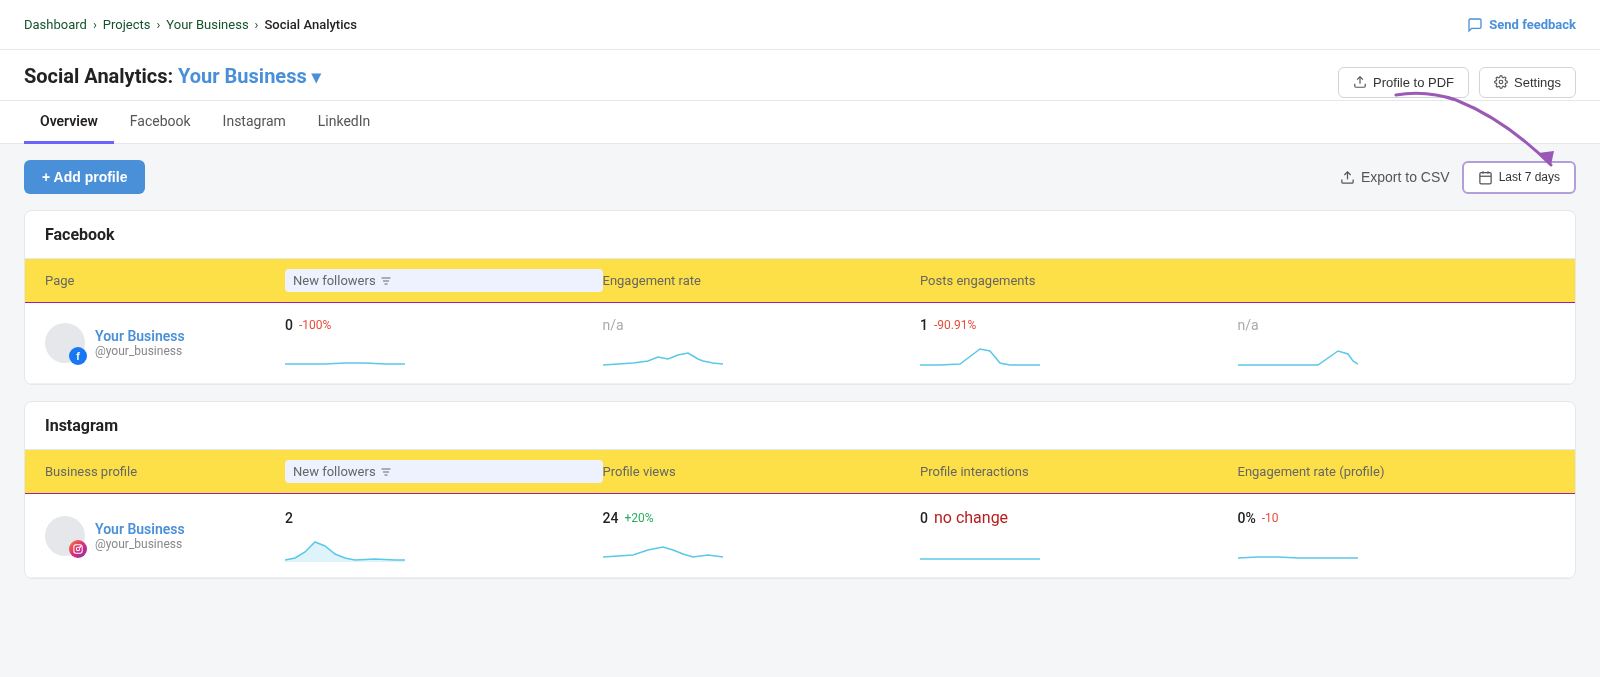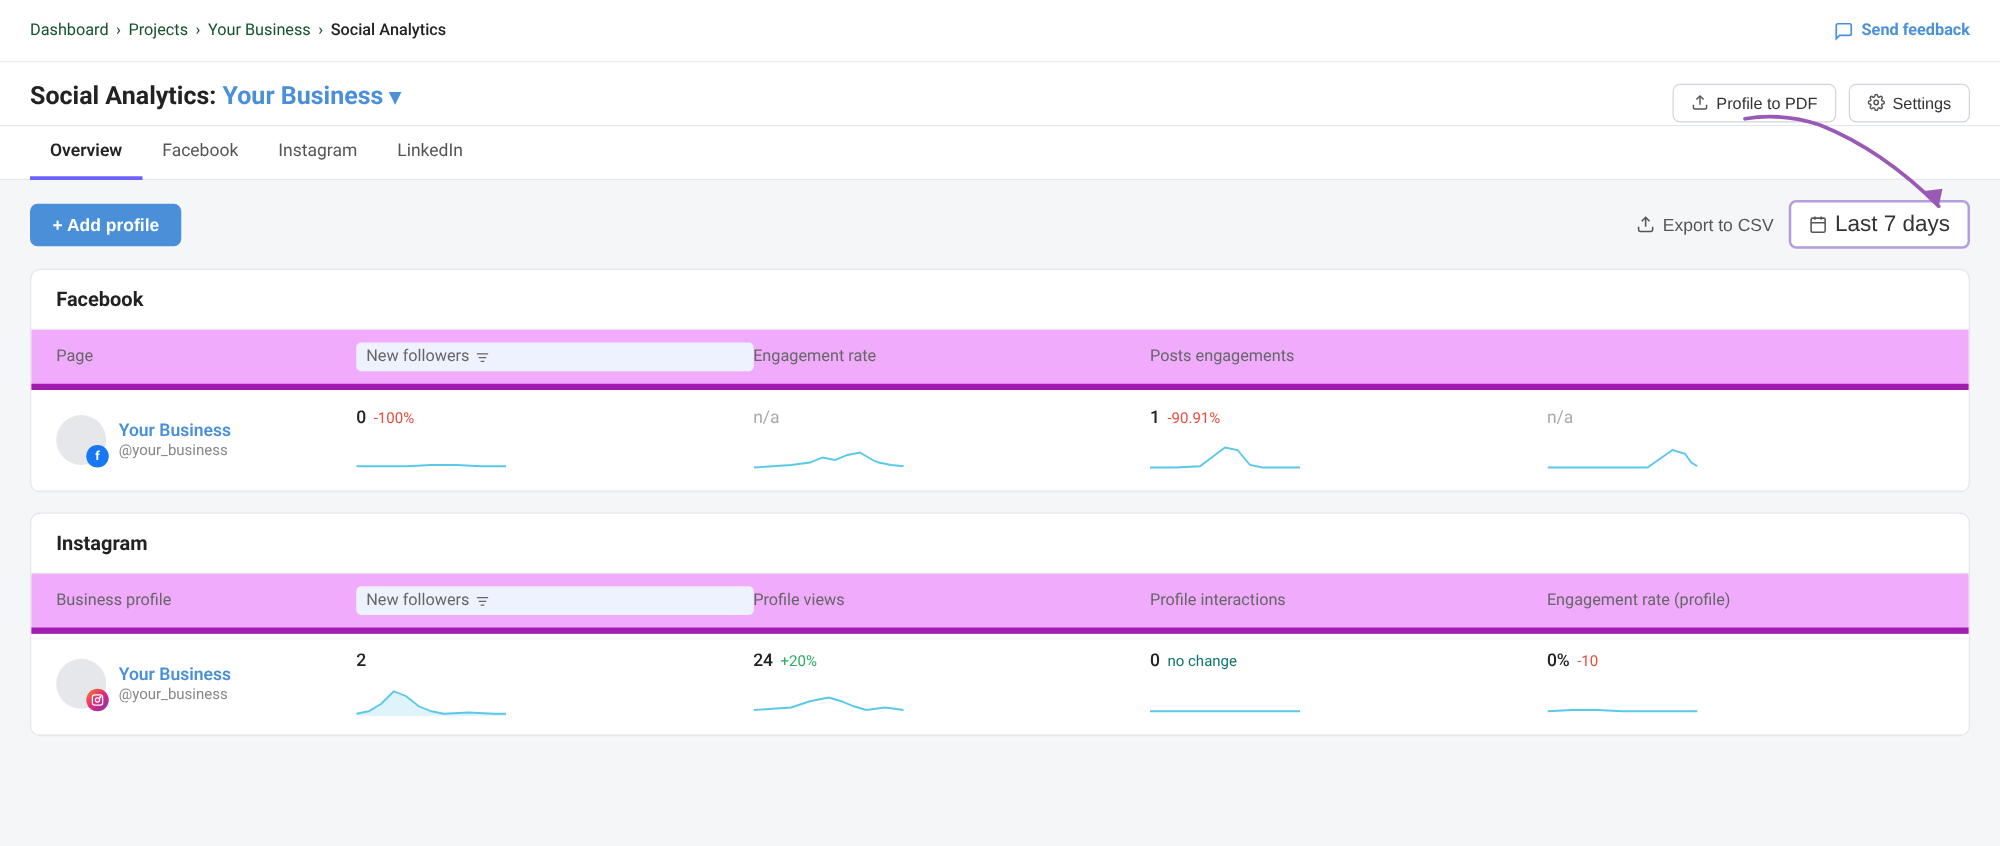--- a/index.html
+++ b/index.html
@@ -130,21 +130,21 @@
       cursor: pointer;
     }
     .btn-date-range {
       display: flex;
       align-items: center;
       gap: 6px;
       border: 2px solid #b39ddb;
       background: #fff;
       padding: 7px 14px;
       border-radius: 6px;
-      font-size: 18px;
+      font-size: 12px;
       cursor: pointer;
       color: #333;
       font-weight: 500;
     }
 
     .section-card {
       background: #fff;
       border: 1px solid #e5e7eb;
       border-radius: 8px;
       margin-bottom: 16px;
@@ -154,22 +154,22 @@
       padding: 14px 20px;
       font-size: 16px;
       font-weight: 700;
       color: #222;
       border-bottom: 1px solid #e5e7eb;
     }
 
     .table-header {
       display: grid;
       padding: 10px 20px;
-      background: #f0abfc;
-      border-bottom: 5px solid #a21caf;
+      background: #fde047;
+      border-bottom: 1px solid #a21caf;
       color: #666;
       font-size: 13px;
     }
     .fb-grid {
       grid-template-columns: 240px 1fr 1fr 1fr 1fr;
     }
     .ig-grid {
       grid-template-columns: 240px 1fr 1fr 1fr 1fr;
     }
     .col-header {
@@ -230,21 +230,21 @@
       flex-direction: column;
       gap: 4px;
     }
     .metric-value {
       font-size: 14px;
       color: #222;
       font-weight: 500;
     }
     .metric-change-neg { color: #e74c3c; font-size: 12px; }
     .metric-change-pos { color: #27ae60; font-size: 12px; }
-    .metric-change-neutral { color: #0f766e; font-size: 12px; }
+    .metric-change-neutral { color: #b91c1c; font-size: 16px; }
     .metric-na { color: #aaa; font-size: 14px; }
 
     
     .sparkline { display: block; margin-top: 2px; }
 
     
     .purple-arrow-container {
       position: absolute;
       right: 10px;
       top: -75px;

